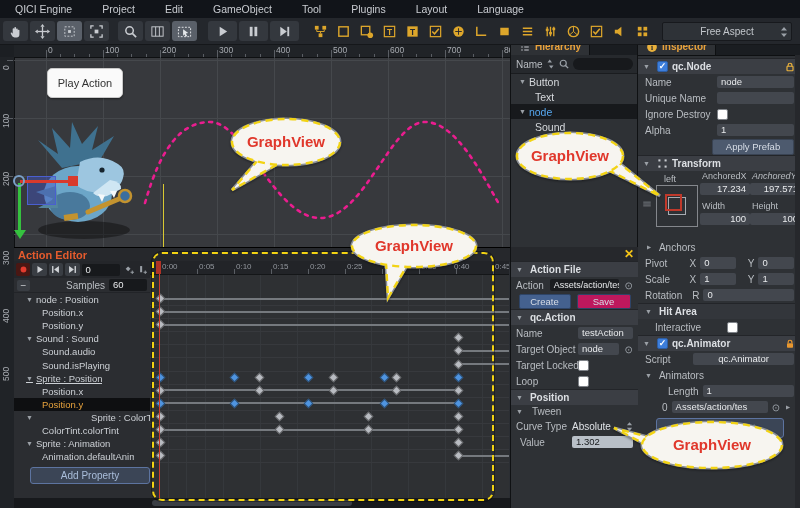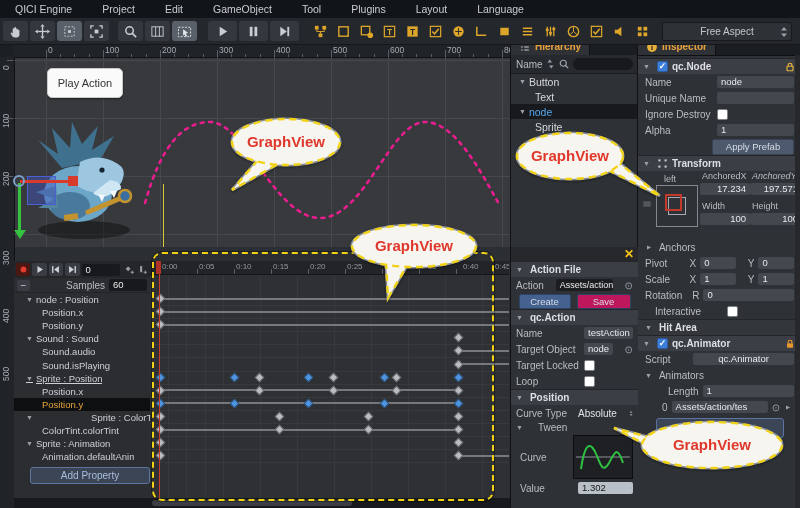--- a/index.html
+++ b/index.html
@@ -75,21 +75,21 @@
   .tl-row{position:absolute;left:0;width:359px;height:13.1px;border-bottom:1px solid #37393d;}
   .kline{position:absolute;top:5.5px;height:2px;background:#75797e;}
   .key{position:absolute;top:3px;width:7px;height:7px;transform:rotate(45deg);border:1px solid rgba(0,0,0,.45);box-sizing:border-box;}
   #playhead{position:absolute;left:9px;top:0;width:1px;height:237px;background:#cc3a2c;z-index:4;}
   #playhead-cap{position:absolute;left:6px;top:0;width:5px;height:13px;background:#b03226;z-index:5;}
   #ae-hscroll{left:14px;top:498px;width:496px;height:10px;background:#17191c;z-index:3;}
   #ae-hthumb{left:152px;top:500px;width:200px;height:6px;background:#3a3e44;border-radius:3px;z-index:4;}
   
   #ae-right{left:510px;top:247px;width:127px;height:261px;background:#2e3135;border-left:1px solid #0f1113;z-index:4;}
   #ae-close{position:absolute;right:4px;top:0px;color:#f5c518;font-weight:bold;font-size:12px;}
-  .rp-row{display:flex;align-items:center;height:16px;padding:0 5px;gap:12px;}
+  .rp-row{display:flex;align-items:center;height:16px;padding:0 5px;gap:6px;}
   
   #yellow-rect{left:152px;top:252px;width:338px;height:245px;border:2px dashed #f2d313;border-radius:10px;
                box-shadow:0 0 0 1px rgba(0,0,0,.35);z-index:40;pointer-events:none;}
   .bubble{z-index:50;filter:drop-shadow(0 1px 1px rgba(0,0,0,.4));}
   #watermark{right:3px;top:486px;color:#f0281e;font-family:"Liberation Mono",monospace;font-size:13px;
              font-weight:bold;letter-spacing:1px;z-index:60;}
   #insp-scroll{left:795px;top:55px;width:5px;height:453px;background:#26282c;z-index:6;}
 </style>
 </head>
 <body>
@@ -474,23 +474,20 @@
           <div style="display: inline;">Button</div>
         </div>
         <div class="htree-item" style="padding-left: 24px;">
           <div style="display: inline;">Text</div>
         </div>
         <div class="htree-item selected" style="padding-left: 8px;">
           <div class="tri">▼</div>
           <div style="display: inline;">node</div>
         </div>
         <div class="htree-item" style="padding-left: 24px;">
-          <div style="display: inline;">Sprite</div>
-        </div>
-        <div class="htree-item" style="padding-left: 24px;">
           <div style="display: inline;">Sound</div>
         </div>
       </div>
   </div>
 
   <div id="inspector" class="ab">
     <div class="tabbar">
       <div class="tab">
         <svg width="12" height="12" viewBox="0 0 16 16">
           <circle cx="8" cy="8" r="6.5" fill="#e9b13c"></circle>
@@ -578,27 +575,27 @@
         <div class="inp" style="width:30px">1</div>
         <span class="lbl" style="margin-left:8px">Y</span>
         <div class="inp" style="width:30px">1</div>
         </div>
       <div class="row">
           <span class="lbl" style="width:44px">Rotation</span>
         <span class="lbl">R</span>
         <div class="inp" style="width:84px">0</div>
         </div>
 
-      <div class="row">
-          <span class="lbl" style="width:68px;padding-left:10px;">Interactive</span>
-        <span class="cb"></span>
-        </div>
       <div class="row" style="height:15px;background:#33363b;border-top:1px solid #232529;font-weight:bold;color:#dcdfe3;">
         <span class="tri">▼</span>
         <span>Hit Area</span>
+        </div>
+      <div class="row">
+          <span class="lbl" style="width:68px;padding-left:10px;">Interactive</span>
+        <span class="cb"></span>
         </div>
 
       <div class="sechead">
         <span class="tri">▼</span>
         <span class="cb checked">✓</span>
         <span>qc.Animator</span>
         <svg style="margin-left:auto" width="12" height="12" viewBox="0 0 16 16">
           <rect x="4" y="7" width="8" height="6" rx="1" fill="#e8972f"></rect>
           <path d="M5.5 7V5.5a2.5 2.5 0 0 1 5 0V7" fill="none" stroke="#e8972f" stroke-width="1.6"></path>
           </svg>
@@ -626,20 +623,23 @@
         </div>
     </div>
   </div>
   <div id="insp-scroll" class="ab"></div>
 
   <div id="left-ruler-strip" class="ab">
       <div class="rlab" style="left: 1px; top: 18px; transform: rotate(-90deg); transform-origin: 0px 0px;">300</div>
       <div class="rlab" style="left: 1px; top: 76px; transform: rotate(-90deg); transform-origin: 0px 0px;">400</div>
       <div class="rlab" style="left: 1px; top: 134px; transform: rotate(-90deg); transform-origin: 0px 0px;">500</div>
     </div>
+  <div id="ae-title" class="ab">
+    <span>Action Editor</span>
+  </div>
 
   <div id="ae-left" class="ab">
     <div id="ae-controls">
       <div class="aebtn rec">
         <svg width="11" height="11" viewBox="0 0 16 16">
             <circle cx="8" cy="8" r="4.2" fill="#e33b2e"></circle>
           </svg>
         </div>
       <div class="aebtn">
         <svg width="11" height="11" viewBox="0 0 16 16">
@@ -750,21 +750,21 @@
         <div class="tl-lab" style="left: 123px;">0:15</div>
         <div class="rtick" style="left: 121px; top: 8px; width: 1px; height: 5px; position: absolute;"></div>
         <div class="tl-lab" style="left: 160px;">0:20</div>
         <div class="rtick" style="left: 158px; top: 8px; width: 1px; height: 5px; position: absolute;"></div>
         <div class="tl-lab" style="left: 197px;">0:25</div>
         <div class="rtick" style="left: 195px; top: 8px; width: 1px; height: 5px; position: absolute;"></div>
         <div class="tl-lab" style="left: 234px;">0:30</div>
         <div class="rtick" style="left: 232px; top: 8px; width: 1px; height: 5px; position: absolute;"></div>
         <div class="tl-lab" style="left: 271px;">0:35</div>
         <div class="rtick" style="left: 269px; top: 8px; width: 1px; height: 5px; position: absolute;"></div>
-        <div class="tl-lab" style="left: 313px;">0:40</div>
+        <div class="tl-lab" style="left: 304px;">0:40</div>
         <div class="rtick" style="left: 306px; top: 8px; width: 1px; height: 5px; position: absolute;"></div>
         <div class="tl-lab" style="left: 345px;">0:45</div>
         <div class="rtick" style="left: 343px; top: 8px; width: 1px; height: 5px; position: absolute;"></div>
       </div>
     <div id="tl-rows">
         <div class="tl-row" style="top: 31px;">
           <div class="kline" style="left: 10px; width: 349px;"></div>
           <div class="key" style="left: 6.5px; background: rgb(185, 188, 194);"></div>
         </div>
         <div class="tl-row" style="top: 44.1px;">
@@ -879,38 +879,30 @@
       </div>
     <div class="rp-row">
         <span class="lbl" style="width:56px">Loop</span>
       <span class="cb"></span>
       </div>
 
     <div class="sechead">
       <span class="tri">▼</span>
       <span>Position</span>
       </div>
+    <div class="rp-row" style="height:13px;">
+        <span class="tri">▼</span>
+      <span class="lbl">Tween</span>
+      </div>
     <div class="rp-row">
         <span class="lbl" style="width:50px">Curve Type</span>
       <span class="lbl" style="color:#dfe2e6">Absolute</span>
       <svg style="margin-left:auto" width="7" height="11" viewBox="0 0 8 12">
         <path d="M1 4.5L4 1l3 3.5zM1 7.5L4 11l3-3.5z" fill="#9aa0a7"></path>
         </svg>
-      </div>
-    <div class="rp-row" style="height:13px;">
-        <span class="tri">▼</span>
-      <span class="lbl">Tween</span>
-      </div>
-    <div class="rp-row" style="height:46px;align-items:center;">
-      <span class="lbl" style="width:46px;padding-left:4px;">Curve</span>
-      <div style="width:58px;height:42px;background:#1e2023;border:1px solid #0c0d0f;position:relative;">
-        <svg width="58" height="42" viewBox="0 0 58 42">
-          <line x1="2" y1="21" x2="56" y2="21" stroke="#686c72" stroke-width="1.5"></line>
-          <path d="M7 33 C11 5 17 5 23 20 C27 30 29 37 35 27 C41 16 43 9 49 27" fill="none" stroke="#2fc242" stroke-width="2"></path>
-        </svg></div>
       </div>
     <div class="rp-row">
         <span class="lbl" style="width:46px;padding-left:4px;">Value</span>
       <div class="inp" style="flex:1;background:#b9c0c8;color:#16181b;">1.302</div>
       </div>
   </div>
 
   <div id="yellow-rect" class="ab"></div>
 
   <svg class="bubble ab" style="left:222px;top:112px;" width="128" height="88" viewBox="0 0 128 88">

